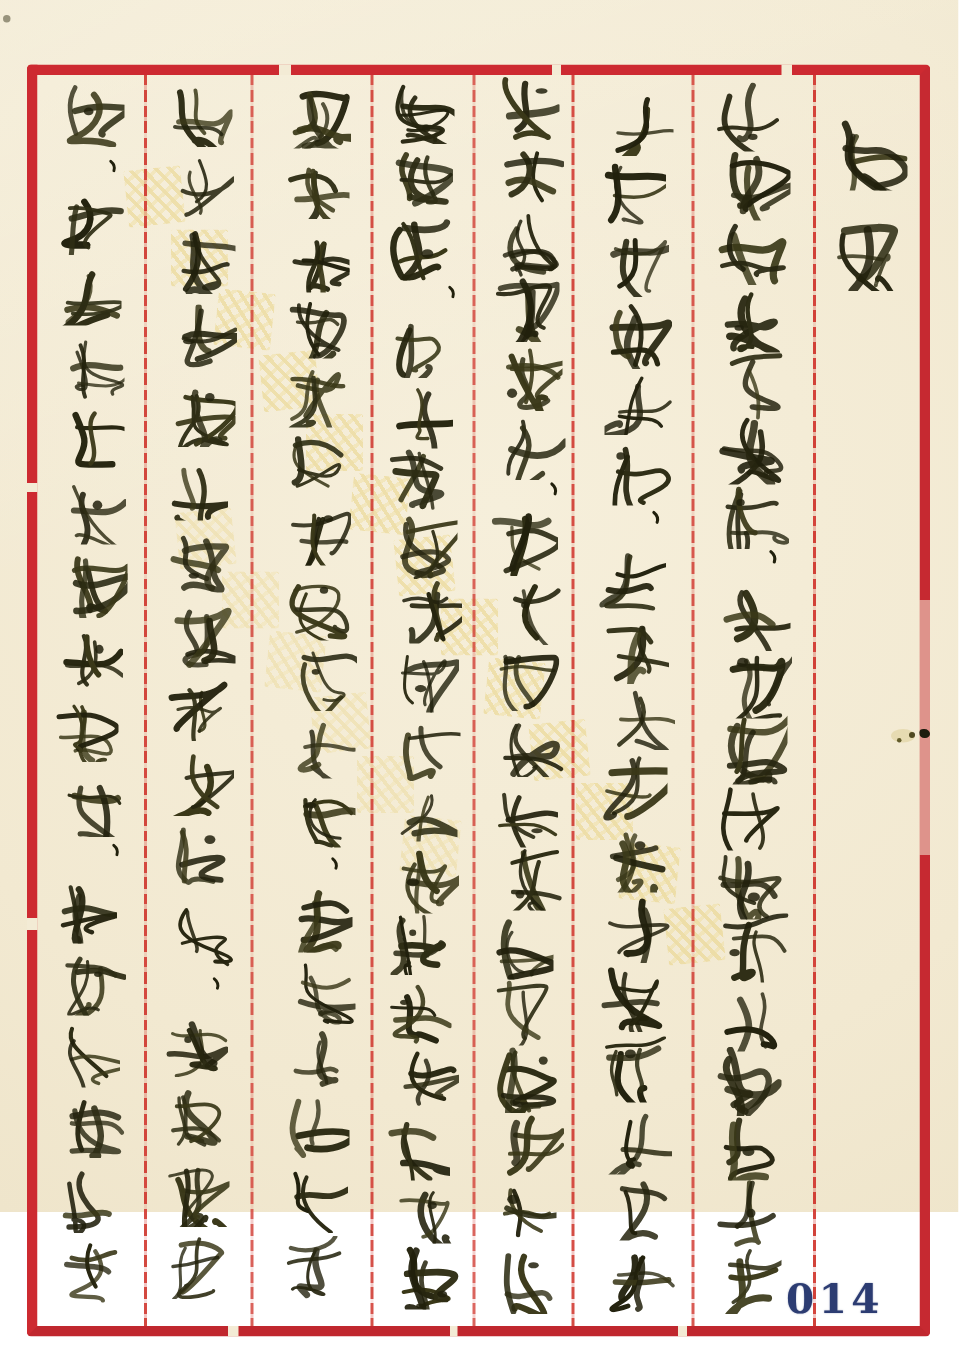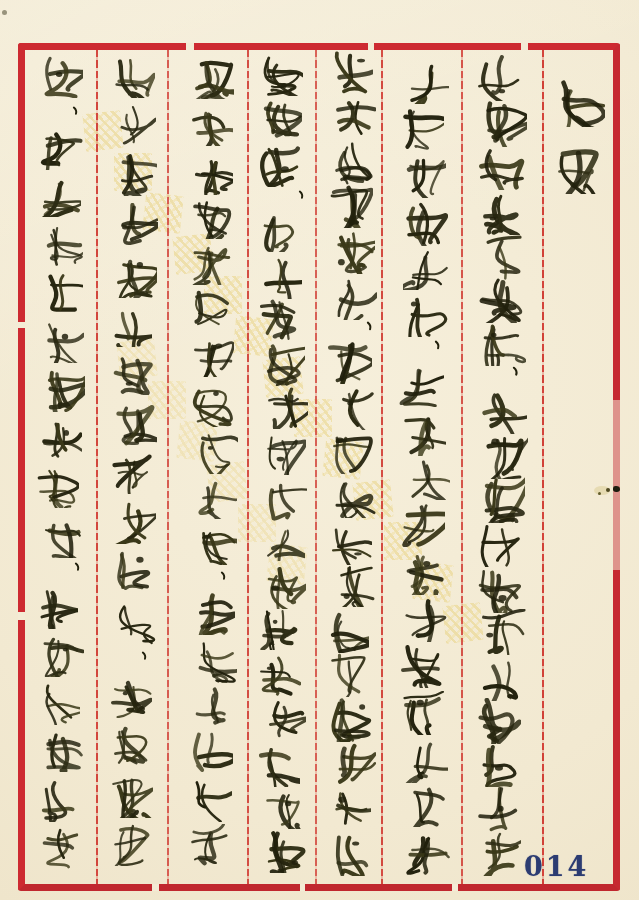--- a/index.html
+++ b/index.html
@@ -1,17 +1,17 @@
 <!DOCTYPE html>
 <html><head>
 <meta charset="utf-8">
 <style>
   html,body{margin:0;padding:0;}
   body{width:639px;height:900px;overflow:hidden;font-family:"Liberation Sans",sans-serif;}
-  .page{position:relative;width:639px;height:900px;
+  .page{position:relative;width:639px;height:808px;
     background:
       linear-gradient(160deg, rgba(255,255,248,.28) 0%, rgba(255,255,248,0) 38%),
       radial-gradient(120% 90% at 52% 42%, #f6efdb 0%, #f2e9d1 55%, #ece1c5 100%);
   }
   
   .frame{position:absolute;left:18px;top:43px;width:602px;height:848px;
     box-sizing:border-box;border:7px solid;border-color:#cd2a31 #c62931 #c0272e #cd2a31;
     border-radius:3px;}
   
   .bgap{position:absolute;background:#f3ebd5;}

